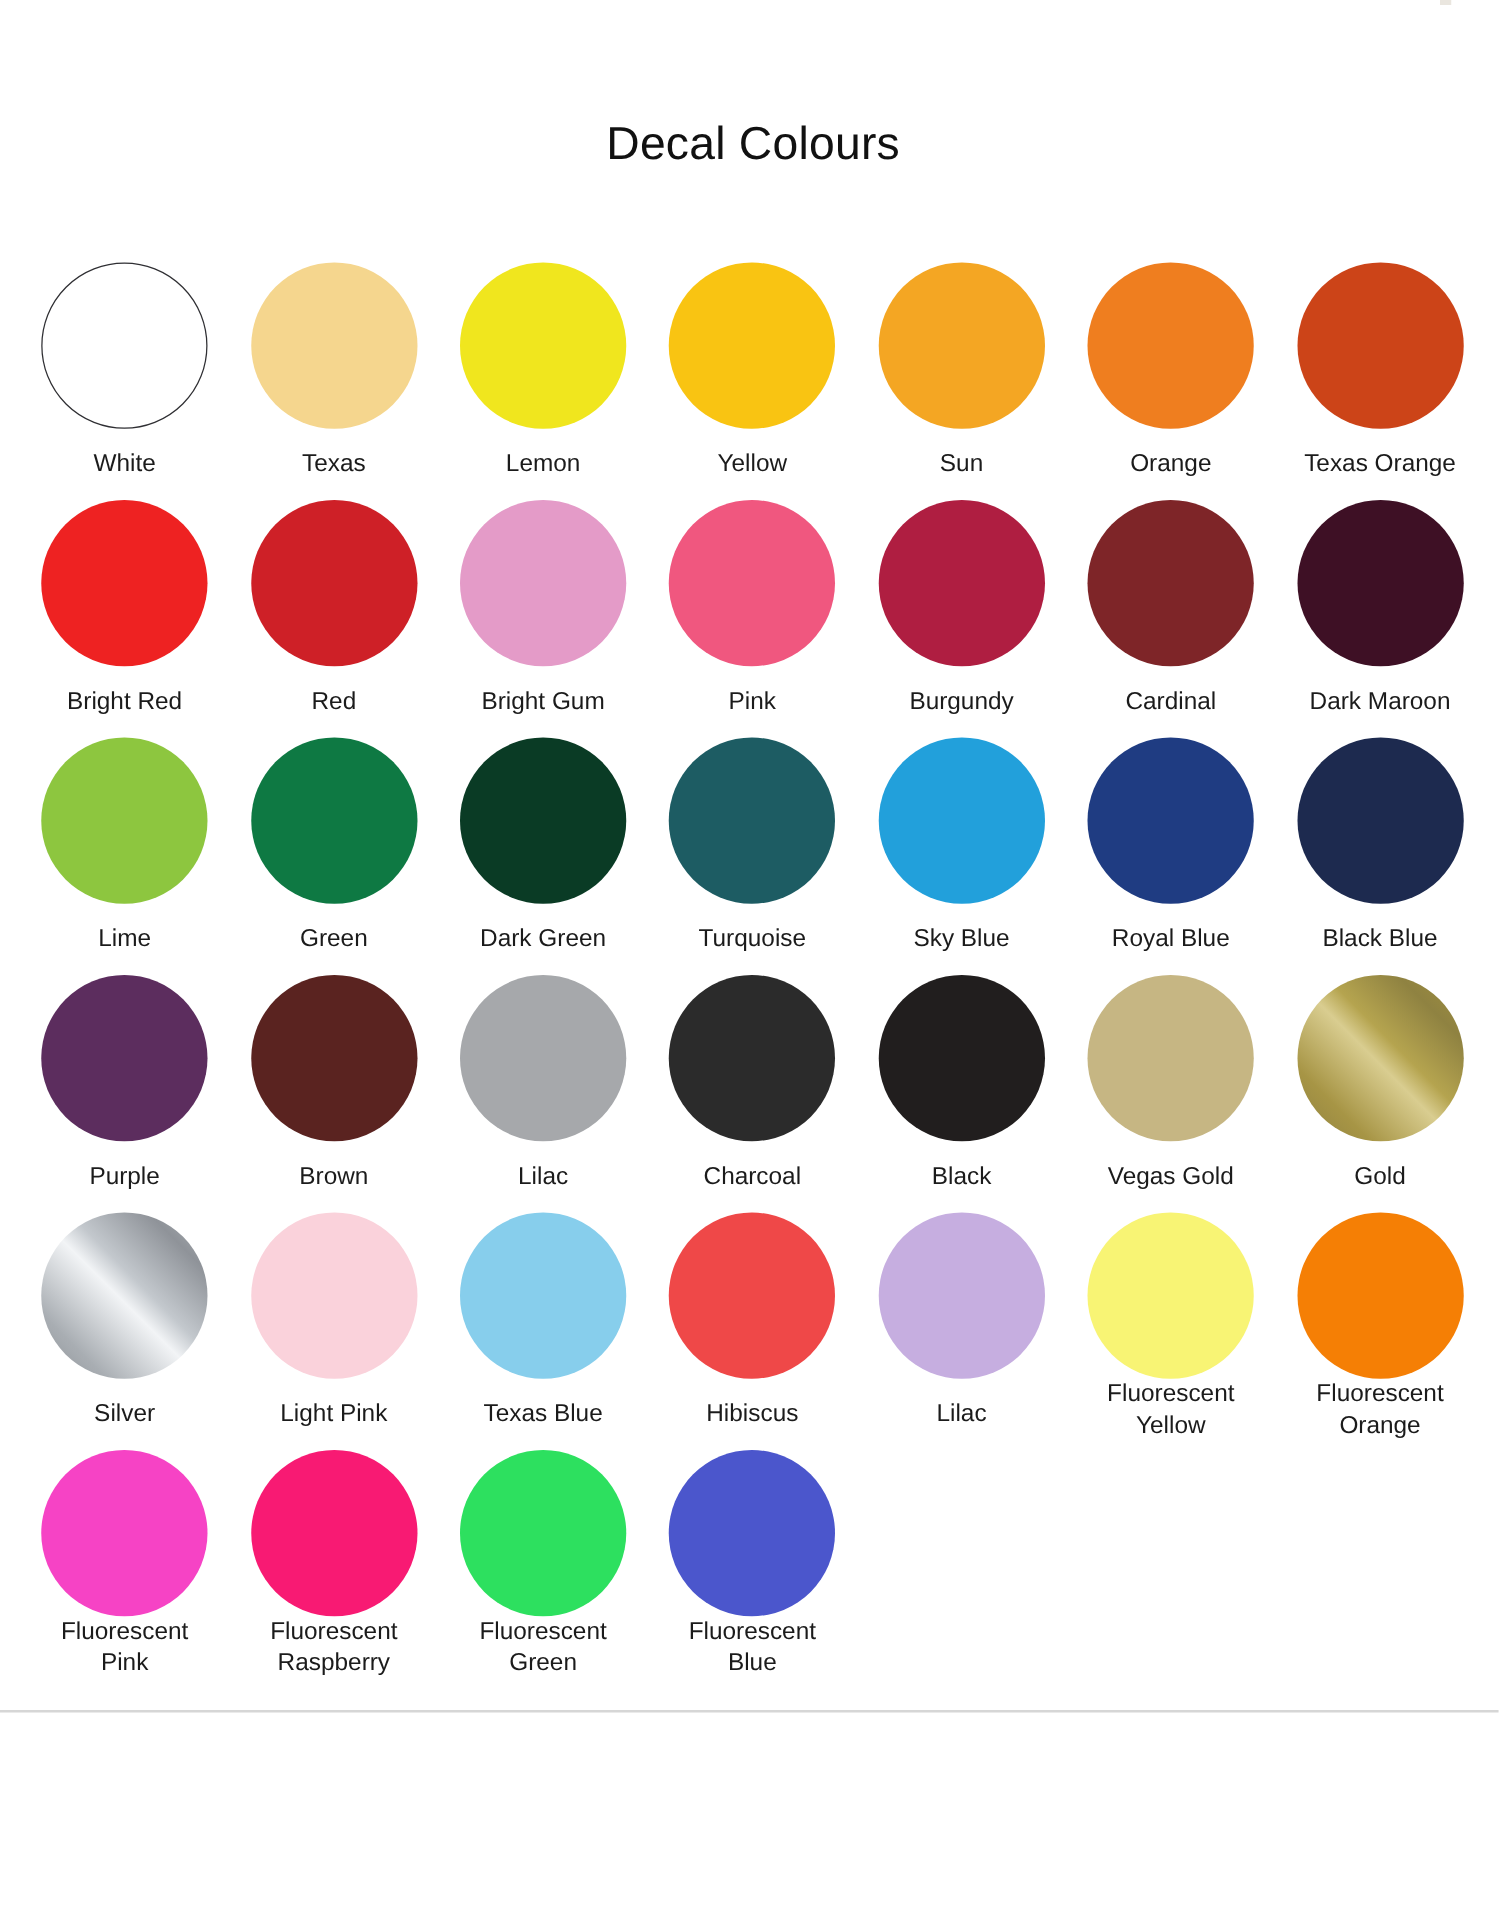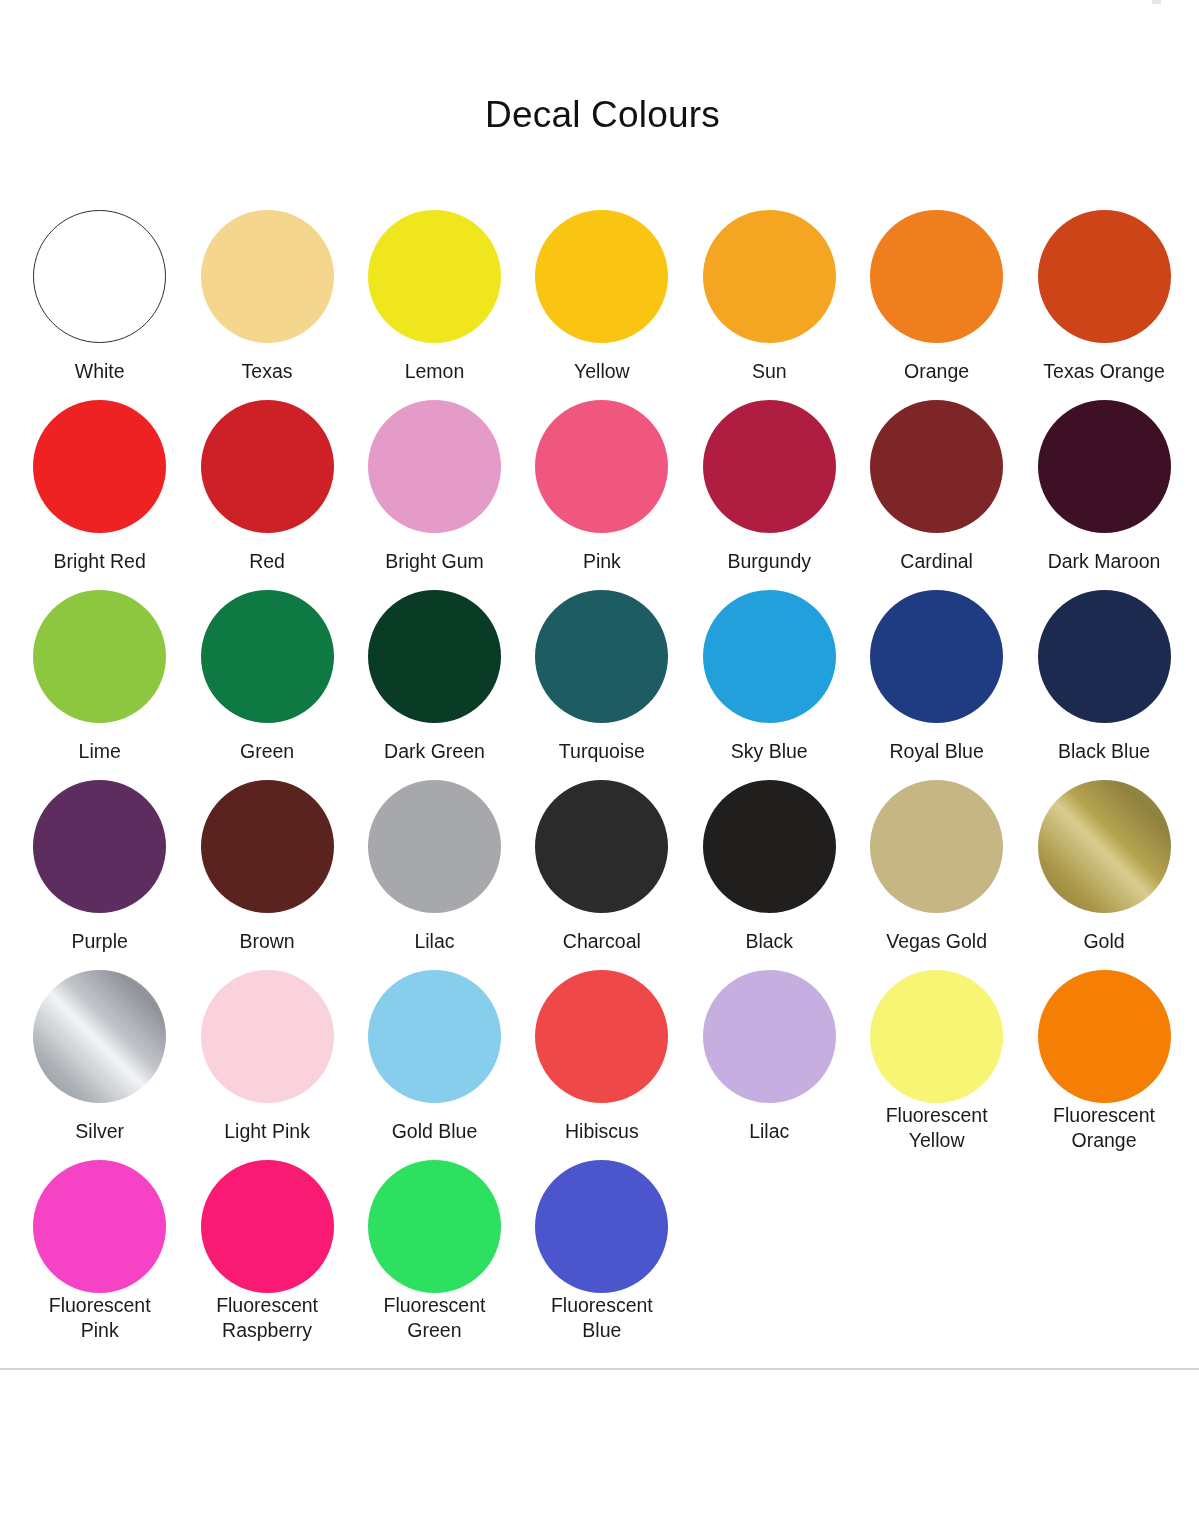--- a/index.html
+++ b/index.html
@@ -230,21 +230,21 @@
       <div class="swatch-cell row-5">
         <div class="swatch-dot" style="background: linear-gradient(45deg, rgb(141, 145, 150) 0%, rgb(169, 174, 179) 20%, rgb(242, 244, 246) 48%, rgb(195, 200, 205) 58%, rgb(143, 147, 153) 82%, rgb(174, 179, 184) 100%);"></div>
         <div class="swatch-label">Silver</div>
       </div>
       <div class="swatch-cell row-5">
         <div class="swatch-dot" style="background: rgb(250, 210, 219);"></div>
         <div class="swatch-label">Light Pink</div>
       </div>
       <div class="swatch-cell row-5">
         <div class="swatch-dot" style="background: rgb(135, 206, 236);"></div>
-        <div class="swatch-label">Gold Blue</div>
+        <div class="swatch-label">Texas Blue</div>
       </div>
       <div class="swatch-cell row-5">
         <div class="swatch-dot" style="background: rgb(239, 72, 72);"></div>
         <div class="swatch-label">Hibiscus</div>
       </div>
       <div class="swatch-cell row-5">
         <div class="swatch-dot" style="background: rgb(198, 174, 224);"></div>
         <div class="swatch-label">Lilac</div>
       </div>
       <div class="swatch-cell row-6">

